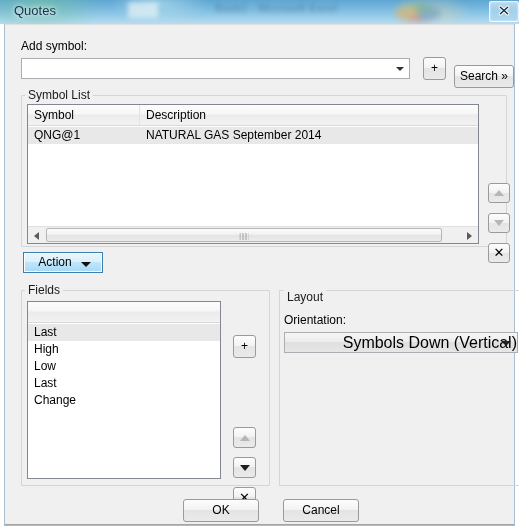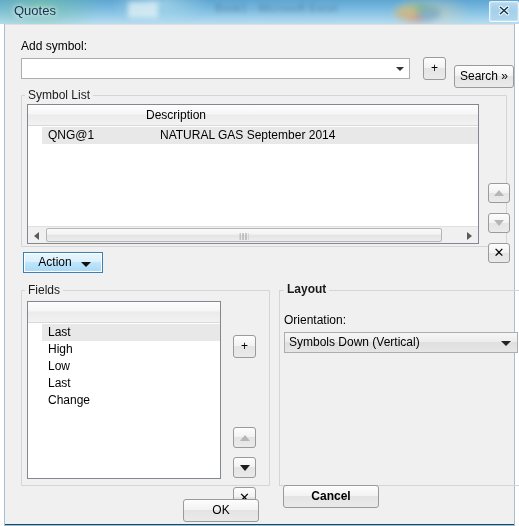--- a/index.html
+++ b/index.html
@@ -72,21 +72,21 @@
     background: linear-gradient(to bottom, rgba(255,255,255,0.55), rgba(220,240,250,0.35) 50%, rgba(180,215,235,0.45));
     box-shadow: inset 0 0 2px rgba(255,255,255,0.8);
   }
   #close-button svg { display:block; margin: 3px auto 0 auto; }
 
   
   #client {
     position: absolute;
     left: 4px; top: 24px;
     width: 511px; height: 502px;
-    background: #0c4a6e;
+    background: #a3a3a3;
     border-left: 1px solid #a9bfcf;
     border-right: 1px solid #a9bfcf;
     border-bottom: 1px solid #a9bfcf;
     box-sizing: border-box;
     padding-left: 8px;
   }
   #client-inner {
     position: absolute;
     left: 0; top: 0;
     width: 509px; height: 500px;
@@ -134,26 +134,27 @@
     border-left: 4px solid transparent;
     border-right: 4px solid transparent;
     border-top: 4px solid #333;
   }
   .combo-ro {
     position: absolute;
     box-sizing: border-box;
     border: 1px solid #abadb3;
     height: 21px;
     background: linear-gradient(to bottom,#f6f6f6 0%,#ececec 48%,#dfdfdf 50%,#e6e6e6 100%);
-    font-size: 12px;
+    font-size: 16px;
     line-height: 19px;
     padding-left: 4px;
     color: #000;
     white-space: nowrap;
     overflow: hidden;
+    text-align: right;
   }
   .combo-ro .caret {
     position: absolute;
     right: 6px; top: 8px;
     width: 0; height: 0;
     border-left: 5px solid transparent;
     border-right: 5px solid transparent;
     border-top: 5px solid #222;
   }
 
@@ -203,21 +204,21 @@
     font-size: 12px;
     padding-left: 6px;
     box-sizing: border-box;
     border-right: 1px solid #e2e2e2;
     color: #000;
     white-space: nowrap;
     overflow: hidden;
   }
   .lv-row {
     position: absolute;
-    left: 14px; height: 17px;
+    left: 0; height: 17px;
     width: 100%;
     line-height: 17px;
     font-size: 12px;
     white-space: nowrap;
   }
   .lv-row.sel { background: #e8e8e8; }
   .lv-cell {
     position: absolute;
     top: 0; height: 17px; line-height: 17px;
     padding-left: 6px;
@@ -306,20 +307,21 @@
 
     <div class="btn" style="left:449px; top:40px; width:60px; height:23px; line-height:21px;">
       <span class="t">Search »</span>
     </div>
 
     <div class="group" style="left:16px; top:70px; width:486px; height:152px;"></div>
     <div class="group-title" style="left:20px; top:63px;">Symbol List</div>
 
     <div class="listview" style="left:22px; top:79px; width:452px; height:140px;">
       <div class="lv-header">
+        <div class="lv-hcell" style="left:0; width:112px;">Symbol</div>
         <div class="lv-hcell" style="left:112px; width:338px; border-right:0;">Description</div>
       </div>
 
       <div class="lv-row sel" style="top:22px;">
         <div class="lv-cell" style="left:0; width:112px;">QNG@1</div>
         <div class="lv-cell" style="left:112px; width:338px;">NATURAL GAS September 2014</div>
       </div>
 
       <div class="hscroll" style="left:0; bottom:0; width:450px;">
         <div class="hs-arrow hs-left" style="left:0;">
@@ -381,31 +383,31 @@
       <div class="tri-up dis" style="margin-top:7px;"></div>
     </div>
     <div class="btn" style="left:228px; top:432px; width:23px; height:21px;">
       <div class="tri-down" style="margin-top:7px;"></div>
     </div>
     <div class="btn" style="left:228px; top:462px; width:23px; height:21px; line-height:19px; font-size:13px;">
       <span class="t">✕</span>
     </div>
 
     <div class="group" style="left:274px; top:265px; width:242px; height:196px; border-right:0;"></div>
-    <div class="group-title" style="left:279px; top:257px;font-weight:bold;">Layout</div>
+    <div class="group-title" style="left:279px; top:265px;">Layout</div>
 
     <div class="lbl" style="left:279px; top:288px;">Orientation:</div>
 
     <div class="combo-ro" style="left:279px; top:307px; width:234px;">
       <span>Symbols Down (Vertical)</span>
       <div class="caret"></div>
     </div>
 
     <div class="btn" style="left:178px; top:474px; width:76px; height:23px; line-height:21px;">
       <span class="t">OK</span>
     </div>
-    <div class="btn" style="left:278px; top:460px; width:96px; height:23px; line-height:21px;font-weight:bold;">
+    <div class="btn" style="left:278px; top:474px; width:76px; height:23px; line-height:21px;">
       <span class="t">Cancel</span>
     </div>
 
   </div>
   </div>
 </div>
 
 </body></html>

